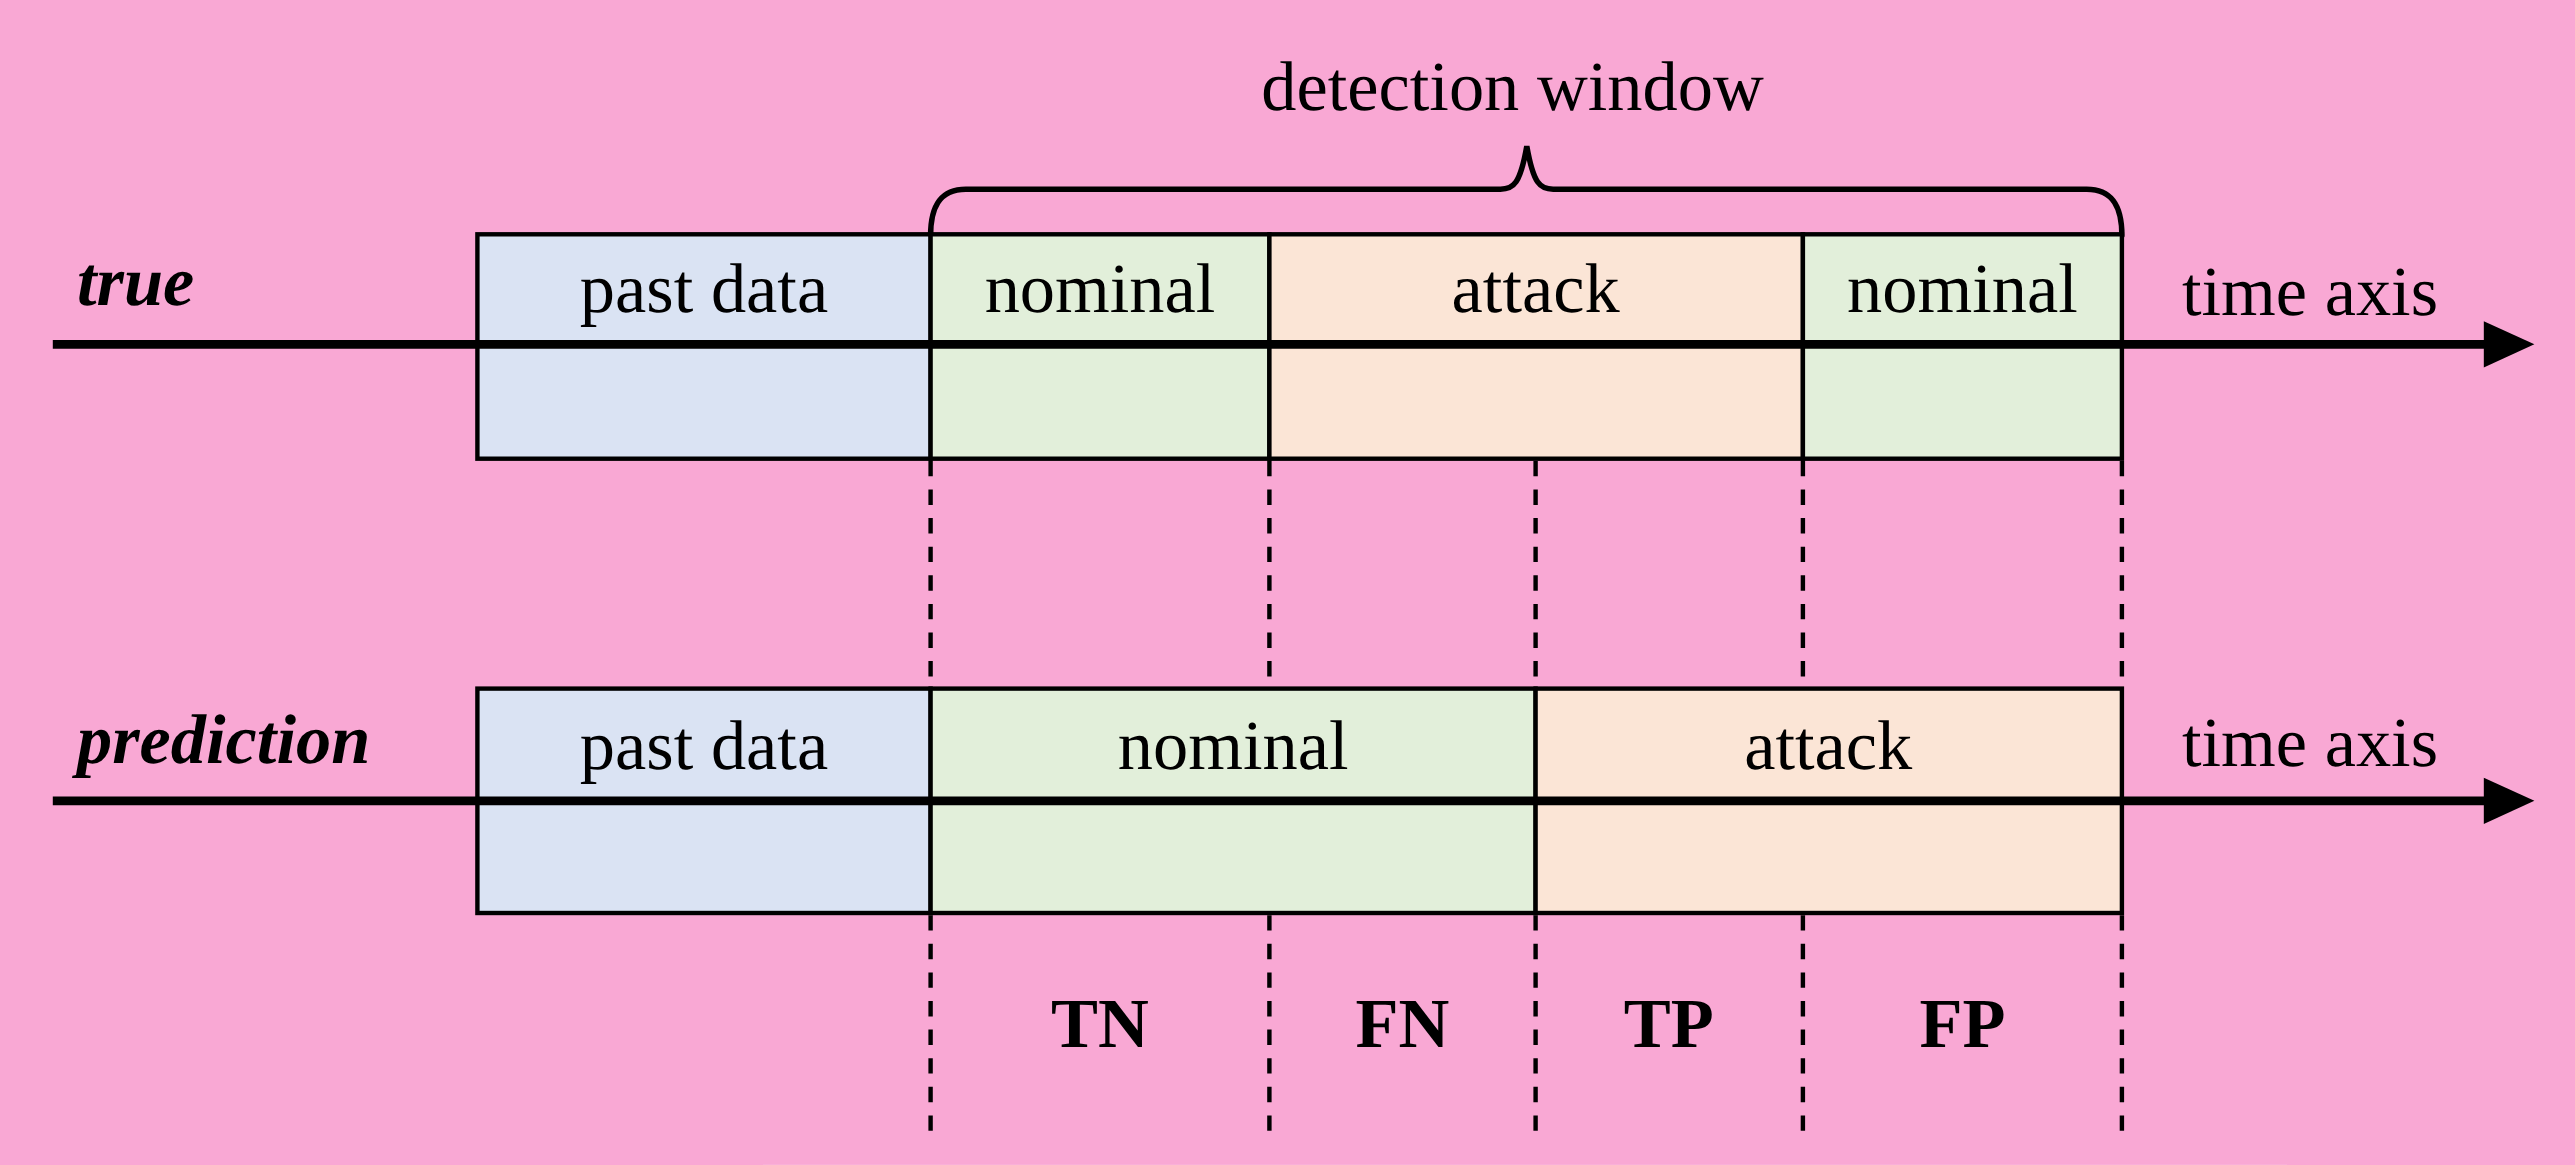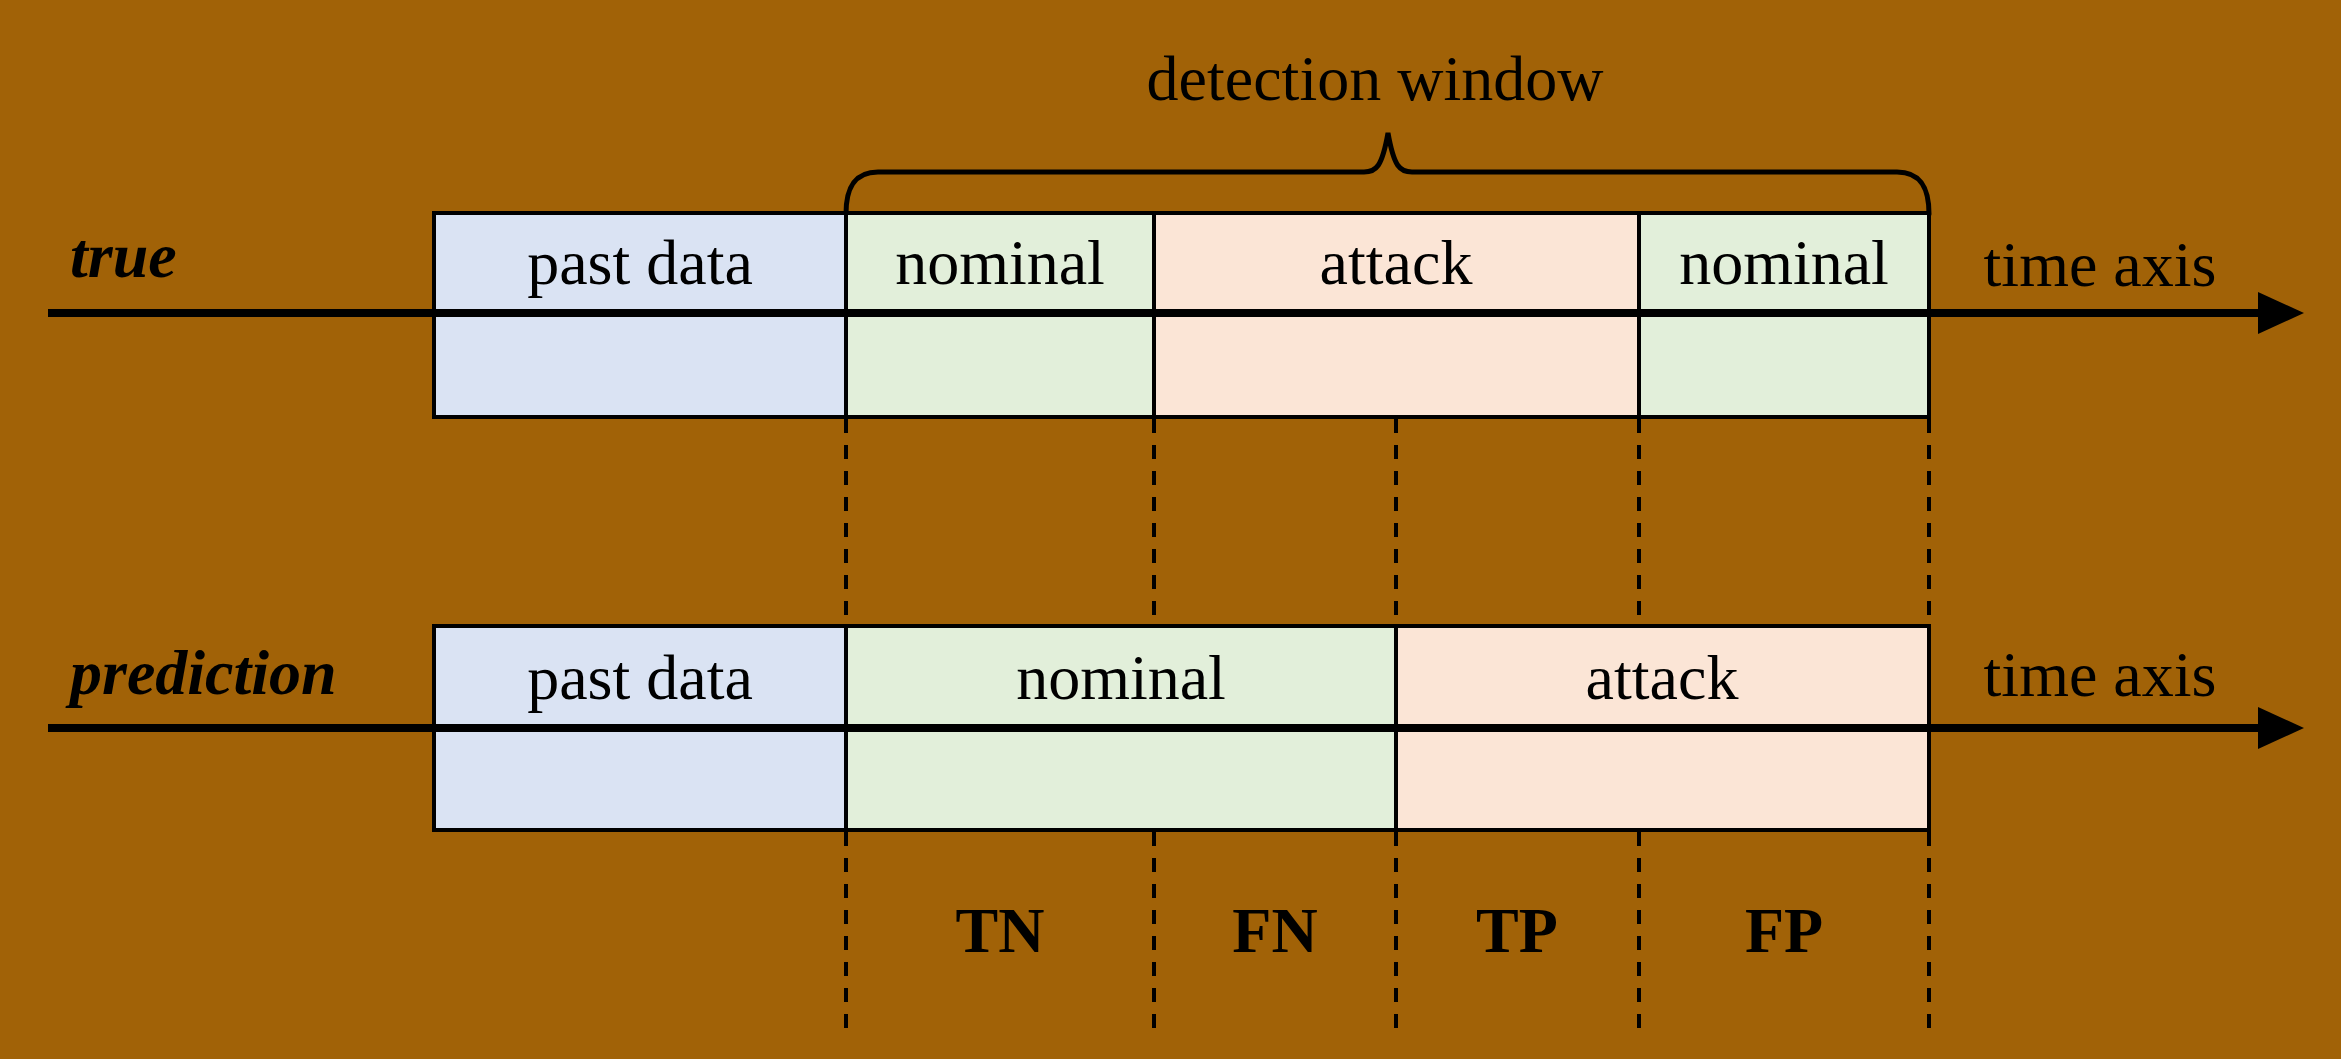--- a/index.html
+++ b/index.html
@@ -4,21 +4,21 @@
 <style>
   html, body {
     margin: 0;
     padding: 0;
     background: #ffffff;
   }
   .canvas {
     position: relative;
     width: 2341px;
     height: 1059px;
-    background: #a16207;
+    background: #f9a8d4;
     overflow: hidden;
   }
   svg { display: block; }
   svg text {
     font-family: "Liberation Serif", serif;
     font-size: 64px;
     fill: #000000;
   }
   .row-label {
     font-weight: bold;

